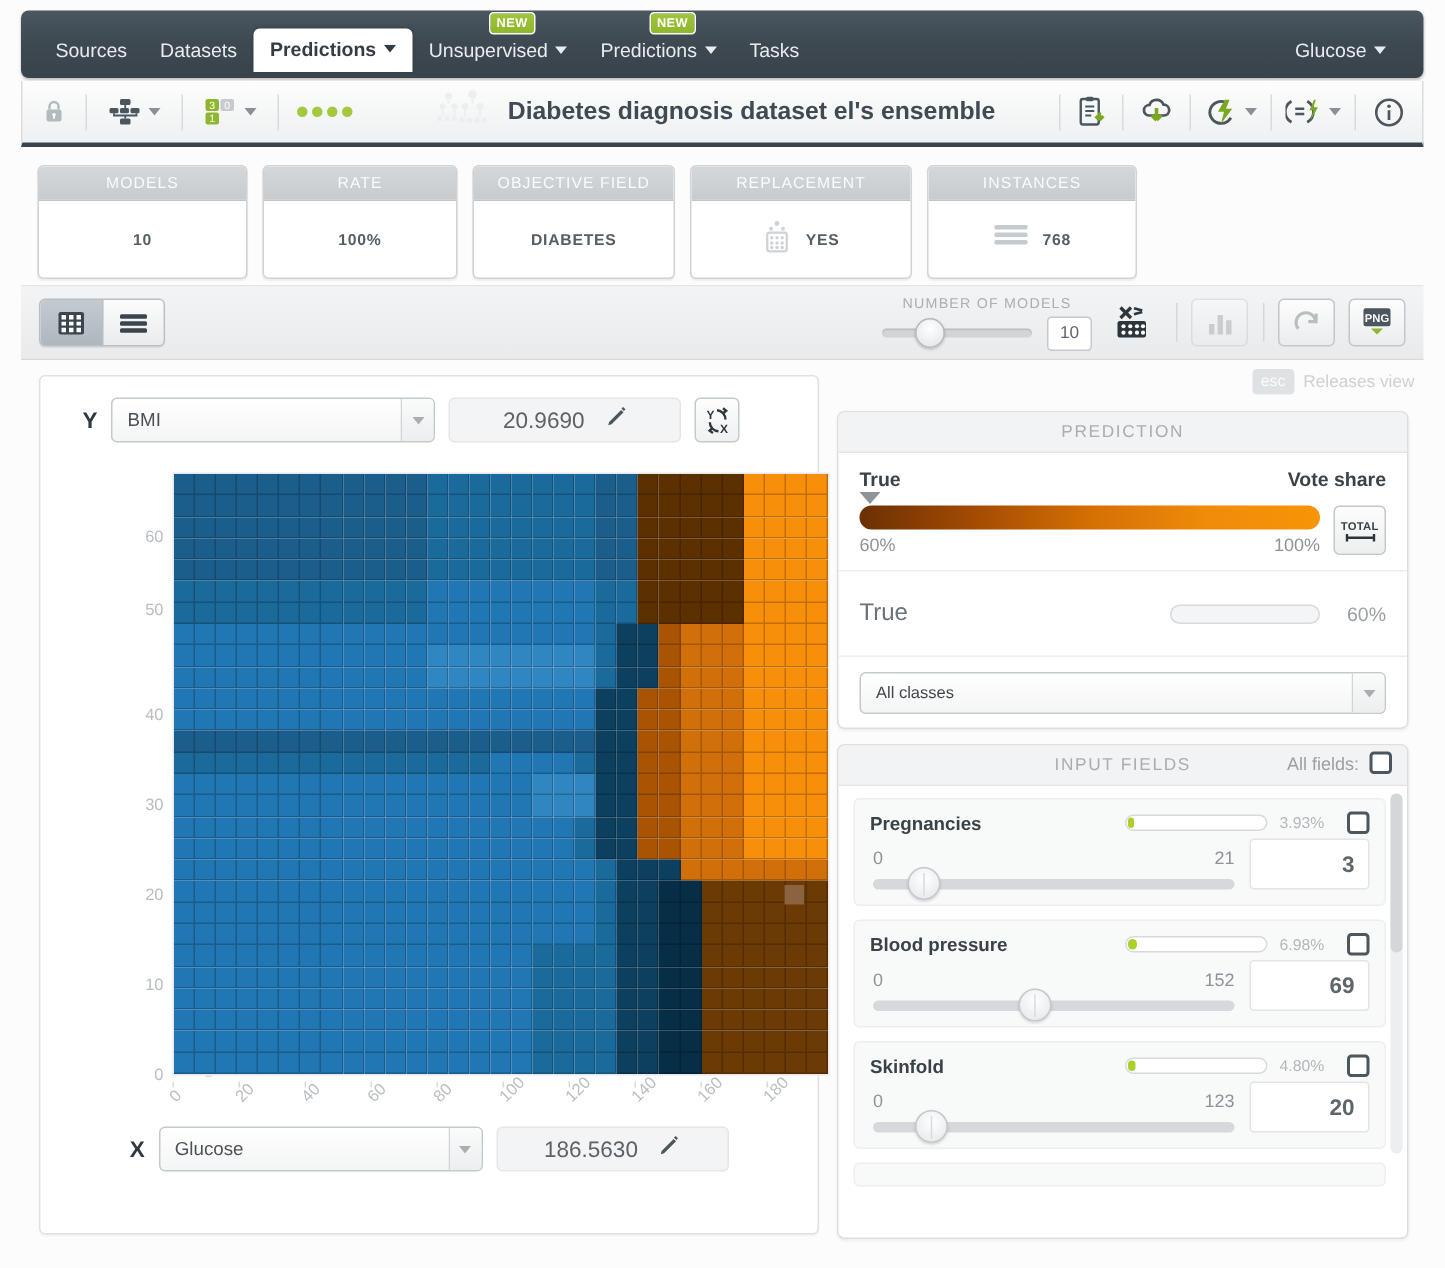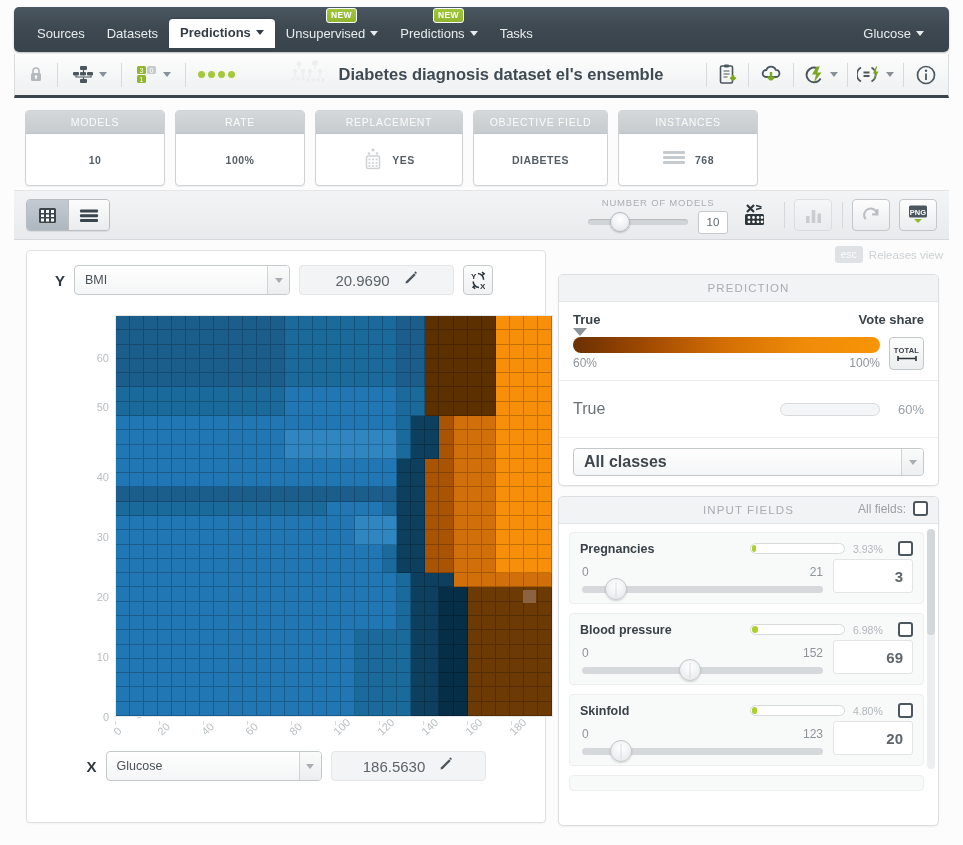--- a/index.html
+++ b/index.html
@@ -243,21 +243,21 @@
   .pred-row-lbl { font-size:16px; color:#6a7277; flex:1; }
   .minibar {
     width:100px;height:13px;border:1px solid #d7dadc;border-radius:7px;background:#f4f5f6;
     overflow:hidden;
   }
   .minibar-fill { height:100%; background:#f18a0a; border-radius:6px; }
   .pred-row-pct { font-size:13px; color:#9aa0a5; width:34px; text-align:right; }
   .allclasses {
     margin:10px 14px 0 14px; height:28px;
   }
-  .allclasses .select-label { font-size:16px; font-weight:bold; color:#3f474d; }
+  .allclasses .select-label { font-size:11px; font-weight:normal; color:#3f474d; }
 
   .input-panel {
     position:absolute; left:558px; top:496px; width:381px; height:330px;
     background:#fff; border:1px solid #dcdfe1; border-radius:5px;
     box-shadow:0 1px 2px rgba(0,0,0,.06); overflow:hidden;
   }
   .allfields {
     position:absolute; right:10px; top:4px; display:flex;align-items:center;gap:7px;
   }
   .allfields-lbl { font-size:12px; color:#9aa0a5; }
@@ -456,20 +456,26 @@
         <div class="metric-body">
           <span>10</span>
         </div>
       </div>
       <div class="metric m-rate">
         <div class="metric-head">RATE</div>
         <div class="metric-body">
           <span>100%</span>
         </div>
       </div>
+      <div class="metric m-obj">
+        <div class="metric-head">OBJECTIVE FIELD</div>
+        <div class="metric-body">
+          <span>DIABETES</span>
+        </div>
+      </div>
       <div class="metric m-repl">
         <div class="metric-head">REPLACEMENT</div>
         <div class="metric-body">
           <span><svg width="20" height="22" viewBox="0 0 20 22">
               <circle cx="10" cy="2" r="1.6" fill="#cfd3d6"></circle>
               <circle cx="6" cy="5.5" r="1.3" fill="#cfd3d6"></circle>
               <circle cx="14" cy="5.5" r="1.3" fill="#cfd3d6"></circle>
               <rect x="3.5" y="8" width="13" height="12.5" rx="1.5" fill="none" stroke="#cfd3d6" stroke-width="1.5"></rect>
               <g fill="#cfd3d6">
                 <circle cx="6.5" cy="11.5" r="1.1"></circle>
@@ -477,26 +483,20 @@
                 <circle cx="13.5" cy="11.5" r="1.1"></circle>
                 <circle cx="6.5" cy="15" r="1.1"></circle>
                 <circle cx="10" cy="15" r="1.1"></circle>
                 <circle cx="13.5" cy="15" r="1.1"></circle>
                 <circle cx="6.5" cy="18" r="1.1"></circle>
                 <circle cx="10" cy="18" r="1.1"></circle>
                 <circle cx="13.5" cy="18" r="1.1"></circle>
               </g>
             </svg></span>
           <span>YES</span>
-        </div>
-      </div>
-      <div class="metric m-obj">
-        <div class="metric-head">OBJECTIVE FIELD</div>
-        <div class="metric-body">
-          <span>DIABETES</span>
         </div>
       </div>
       <div class="metric m-inst">
         <div class="metric-head">INSTANCES</div>
         <div class="metric-body">
           <span><svg width="24" height="18" viewBox="0 0 24 18">
               <g fill="#c6cbcf">
                 <rect x="1" y="1" width="22" height="3" rx="1"></rect>
                 <rect x="1" y="6" width="22" height="3" rx="1"></rect>
                 <rect x="1" y="11" width="22" height="3" rx="1"></rect>

